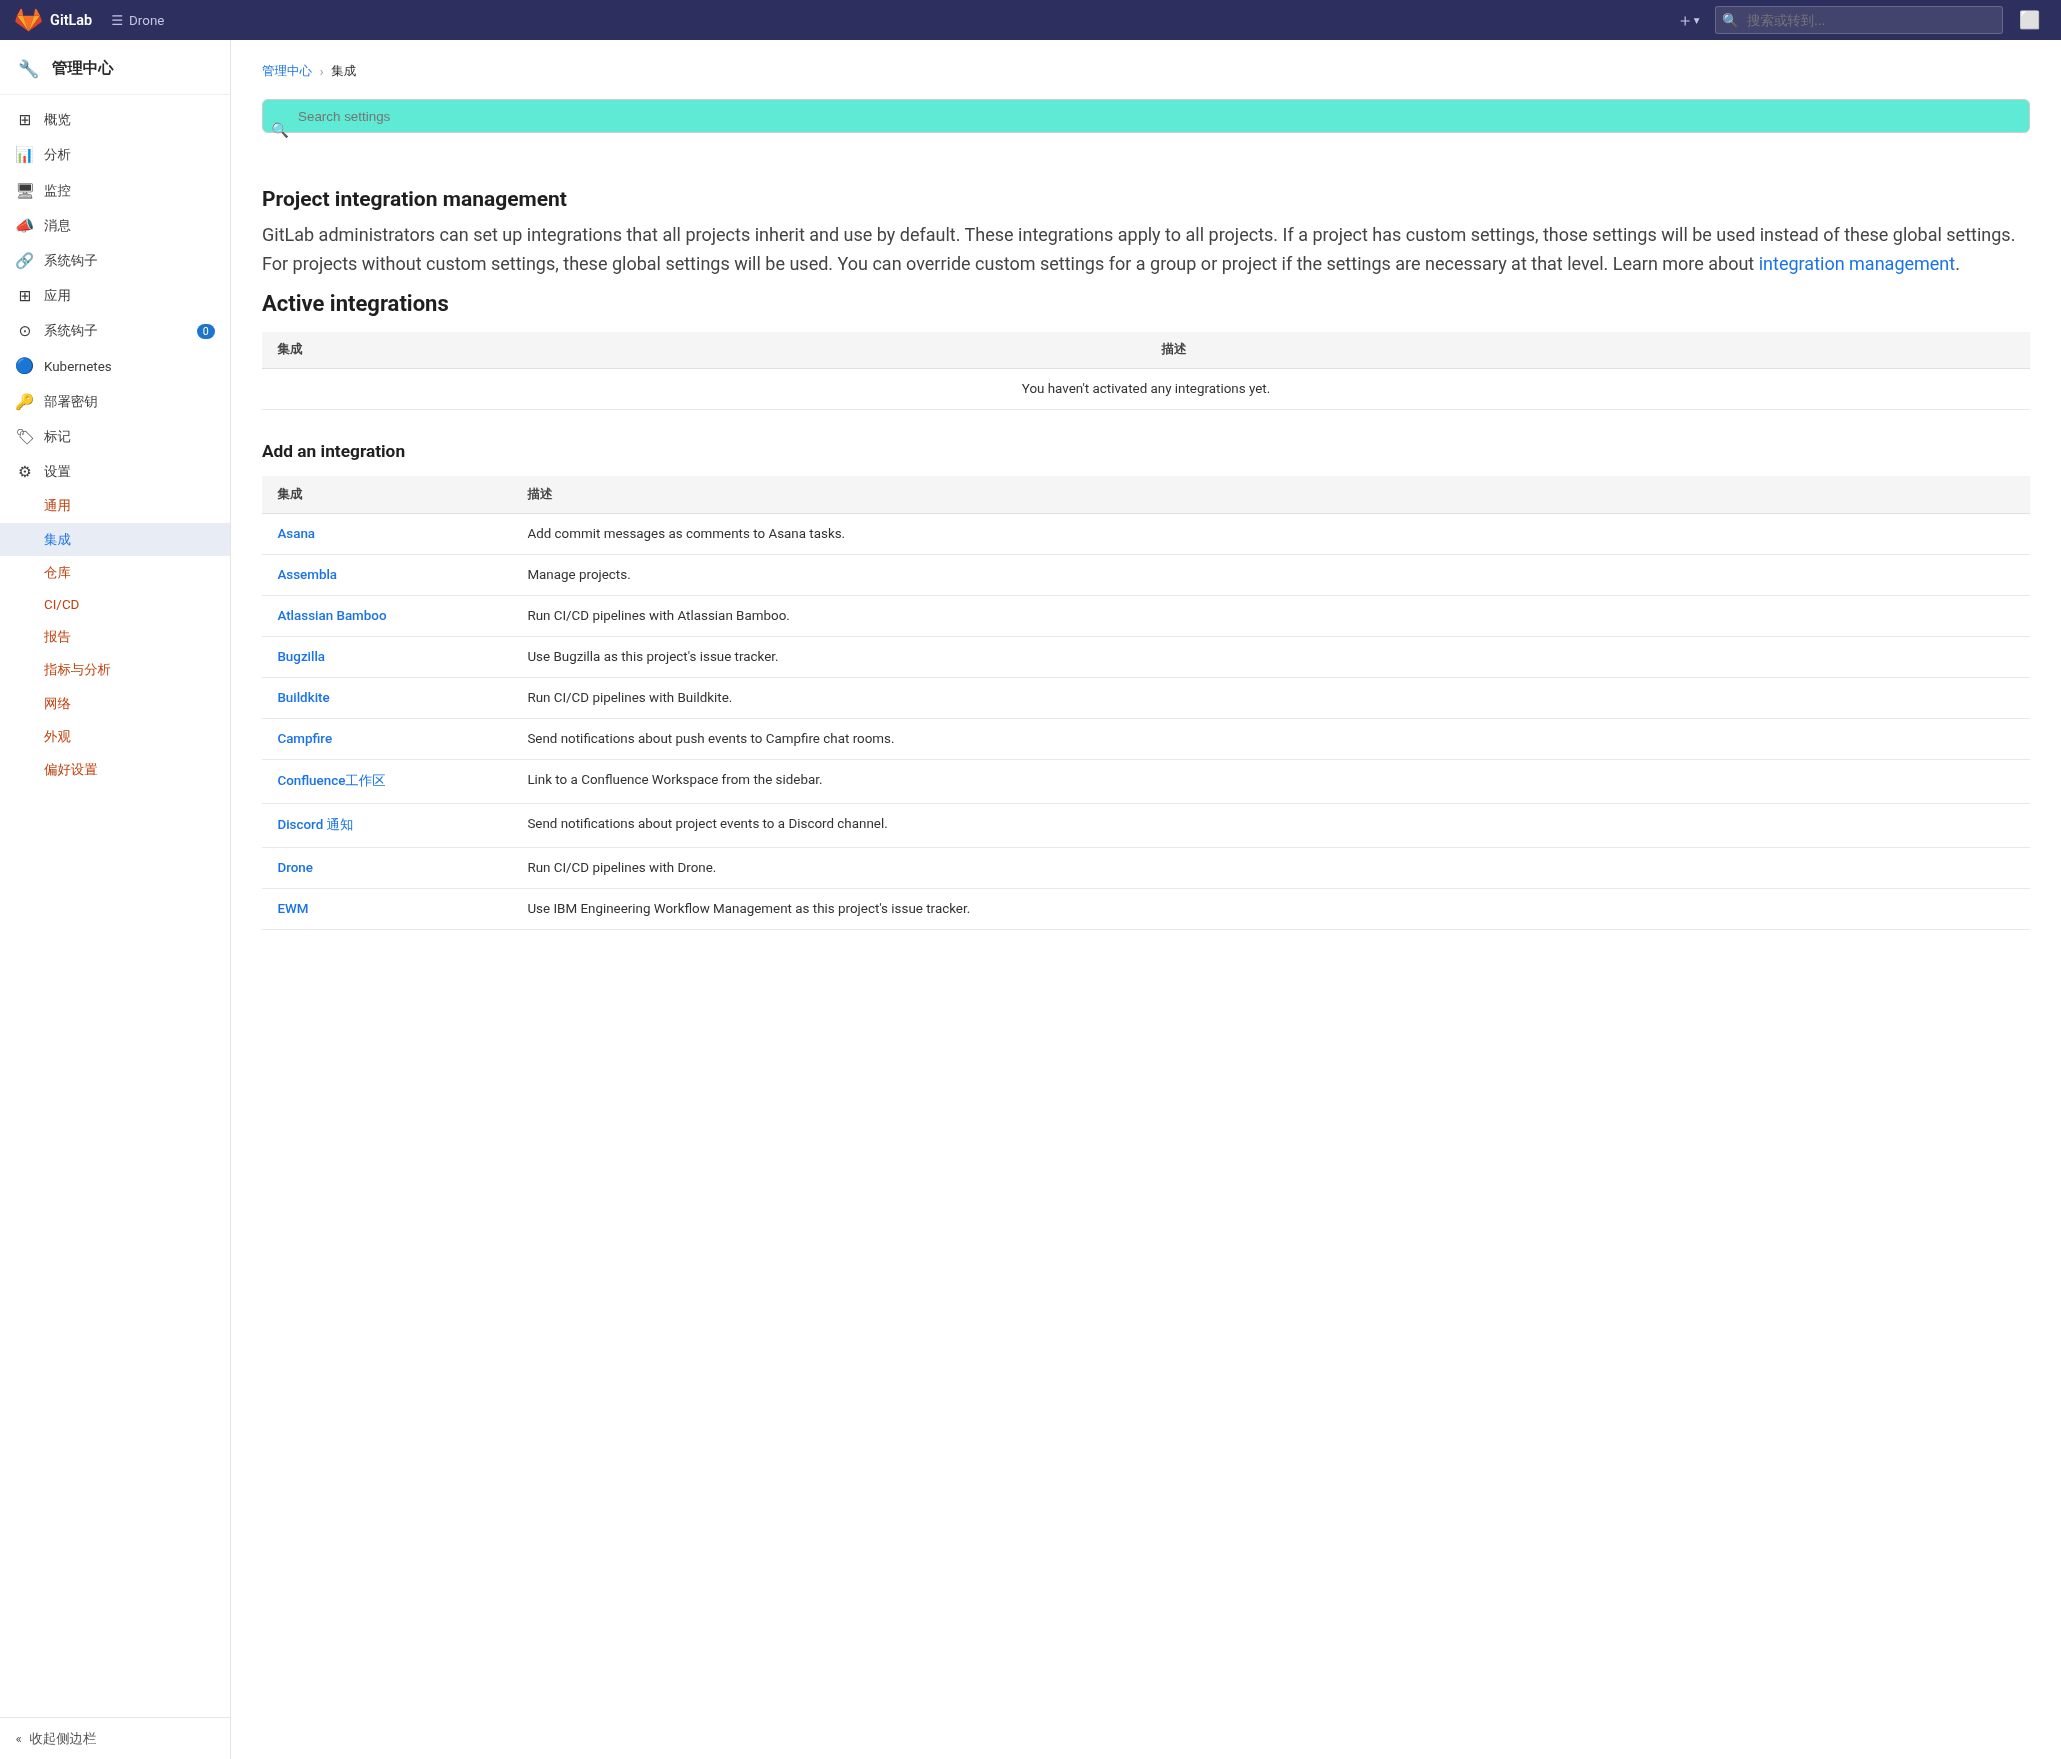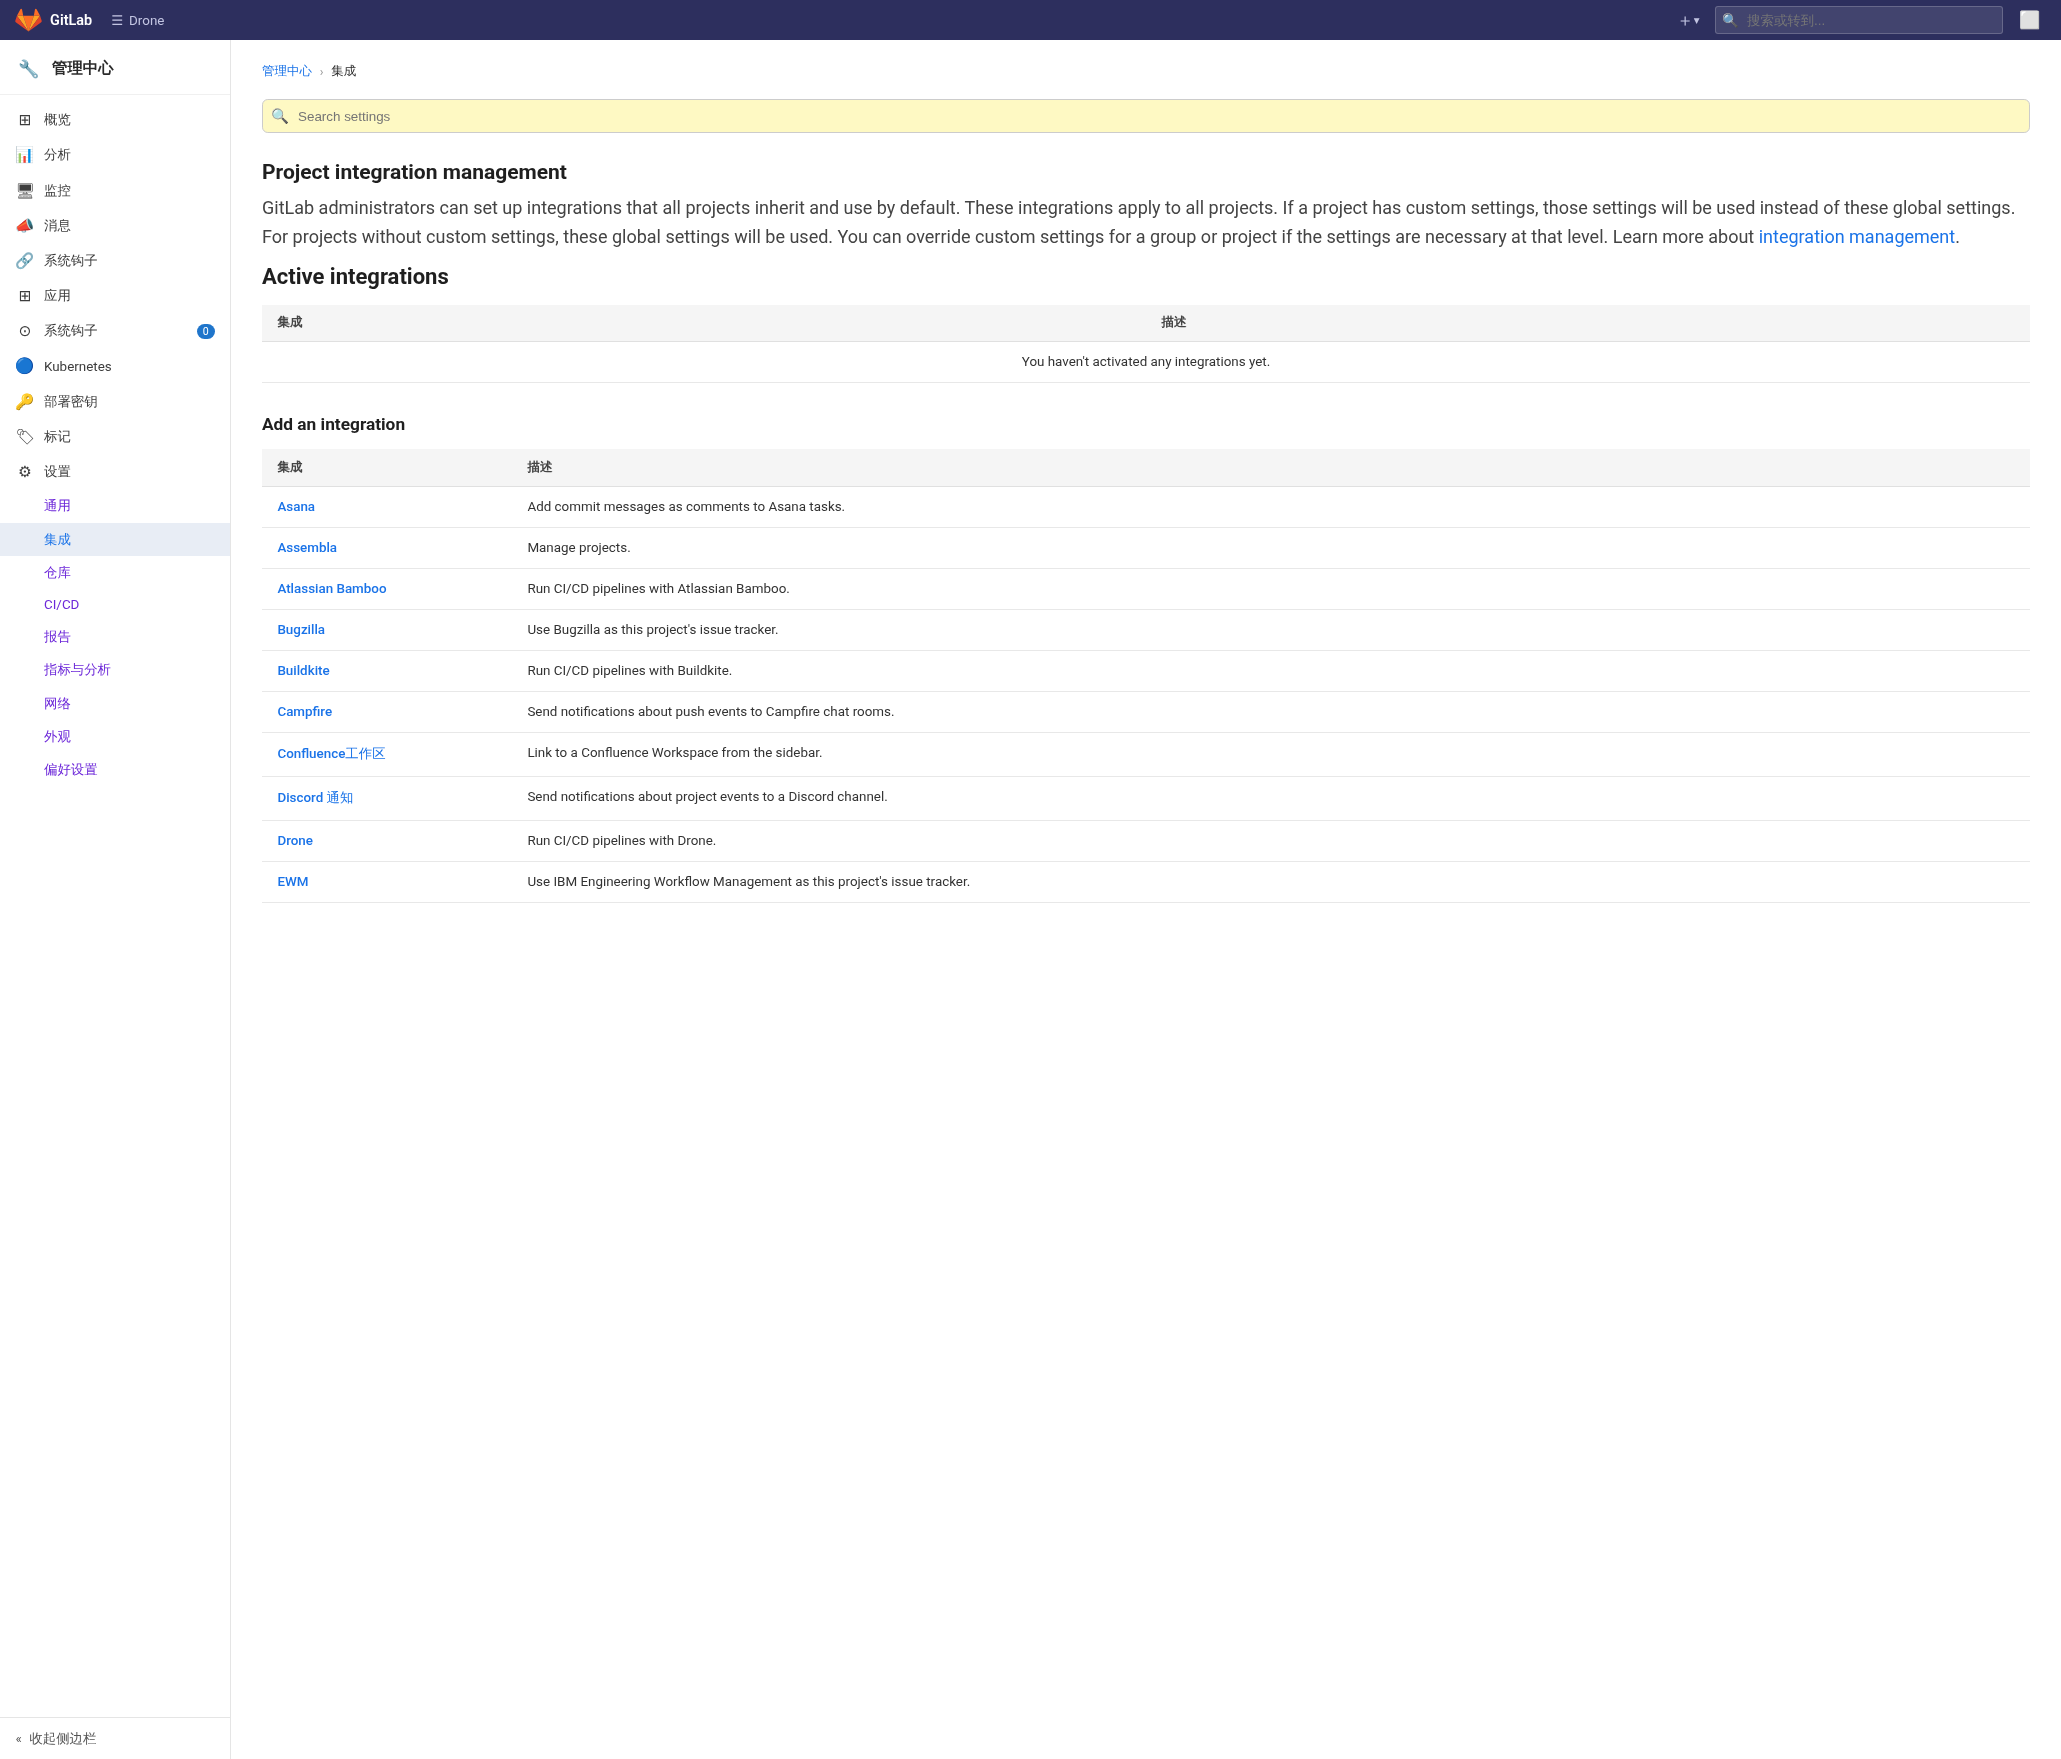--- a/index.html
+++ b/index.html
@@ -131,21 +131,21 @@
       font-size: 10.6px;
       padding: 1px 5.8px;
       border-radius: 9.6px;
       margin-left: auto;
     }
     .sidebar-sub-item {
       display: flex;
       align-items: center;
       padding: 7.7px 15.4px 7.7px 44px;
       cursor: pointer;
-      color: #6d28d9;
+      color: #c2410c;
       font-size: 13.4px;
     }
     .sidebar-sub-item.active { color: #1a73e8; background: #e8edf5; font-weight: 500; }
     .sidebar-collapse {
       padding: 11.5px 15.4px;
       border-top: 1px solid #e5e5e5;
       display: flex;
       align-items: center;
       gap: 7.7px;
       cursor: pointer;
@@ -176,21 +176,22 @@
 
     
     .settings-search {
       width: 100%;
       border: 1px solid #ccc;
       border-radius: 5.8px;
       padding: 8.6px 11.5px 8.6px 35px;
       font-size: 13.4px;
       color: #333;
       outline: none;
-      background: #fef9c3;
+      margin-bottom: 27px;
+      background: #5eead4;
     }
     .settings-search-wrap {
       position: relative;
       margin-bottom: 27px;
     }
     .settings-search-wrap .s-icon {
       position: absolute;
       left: 9.6px;
       top: 50%;
       transform: translateY(-50%);

